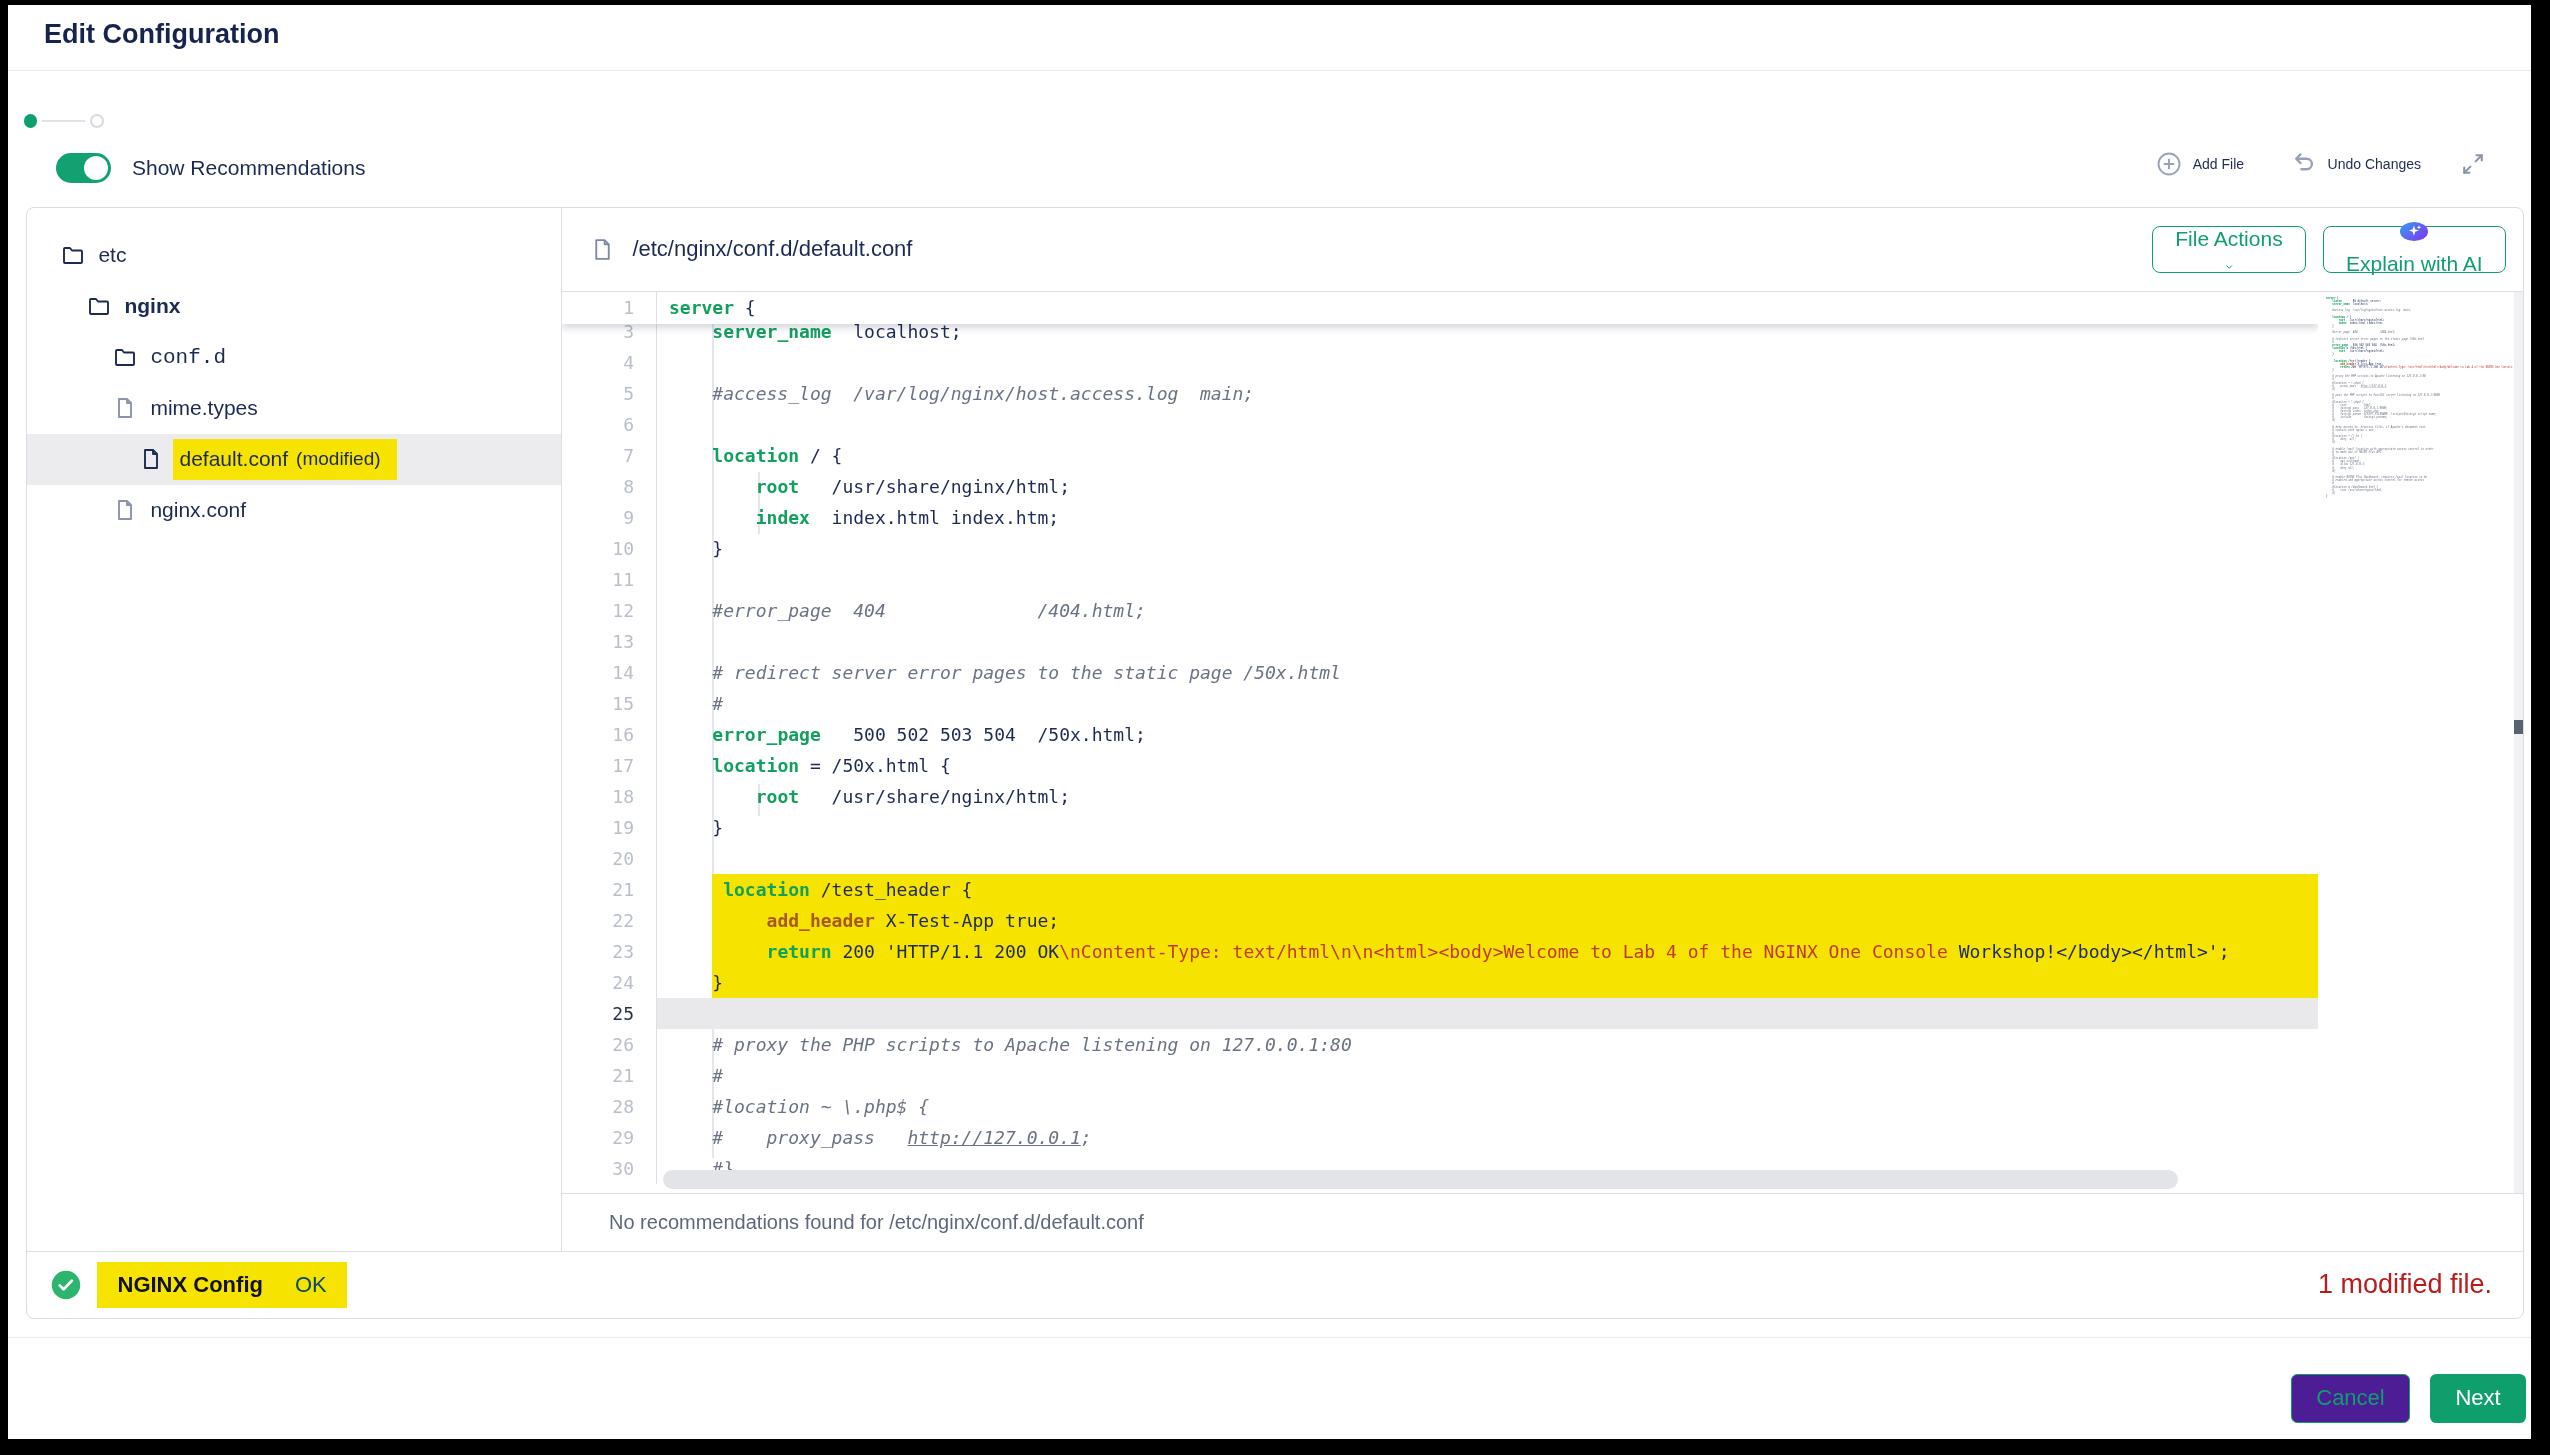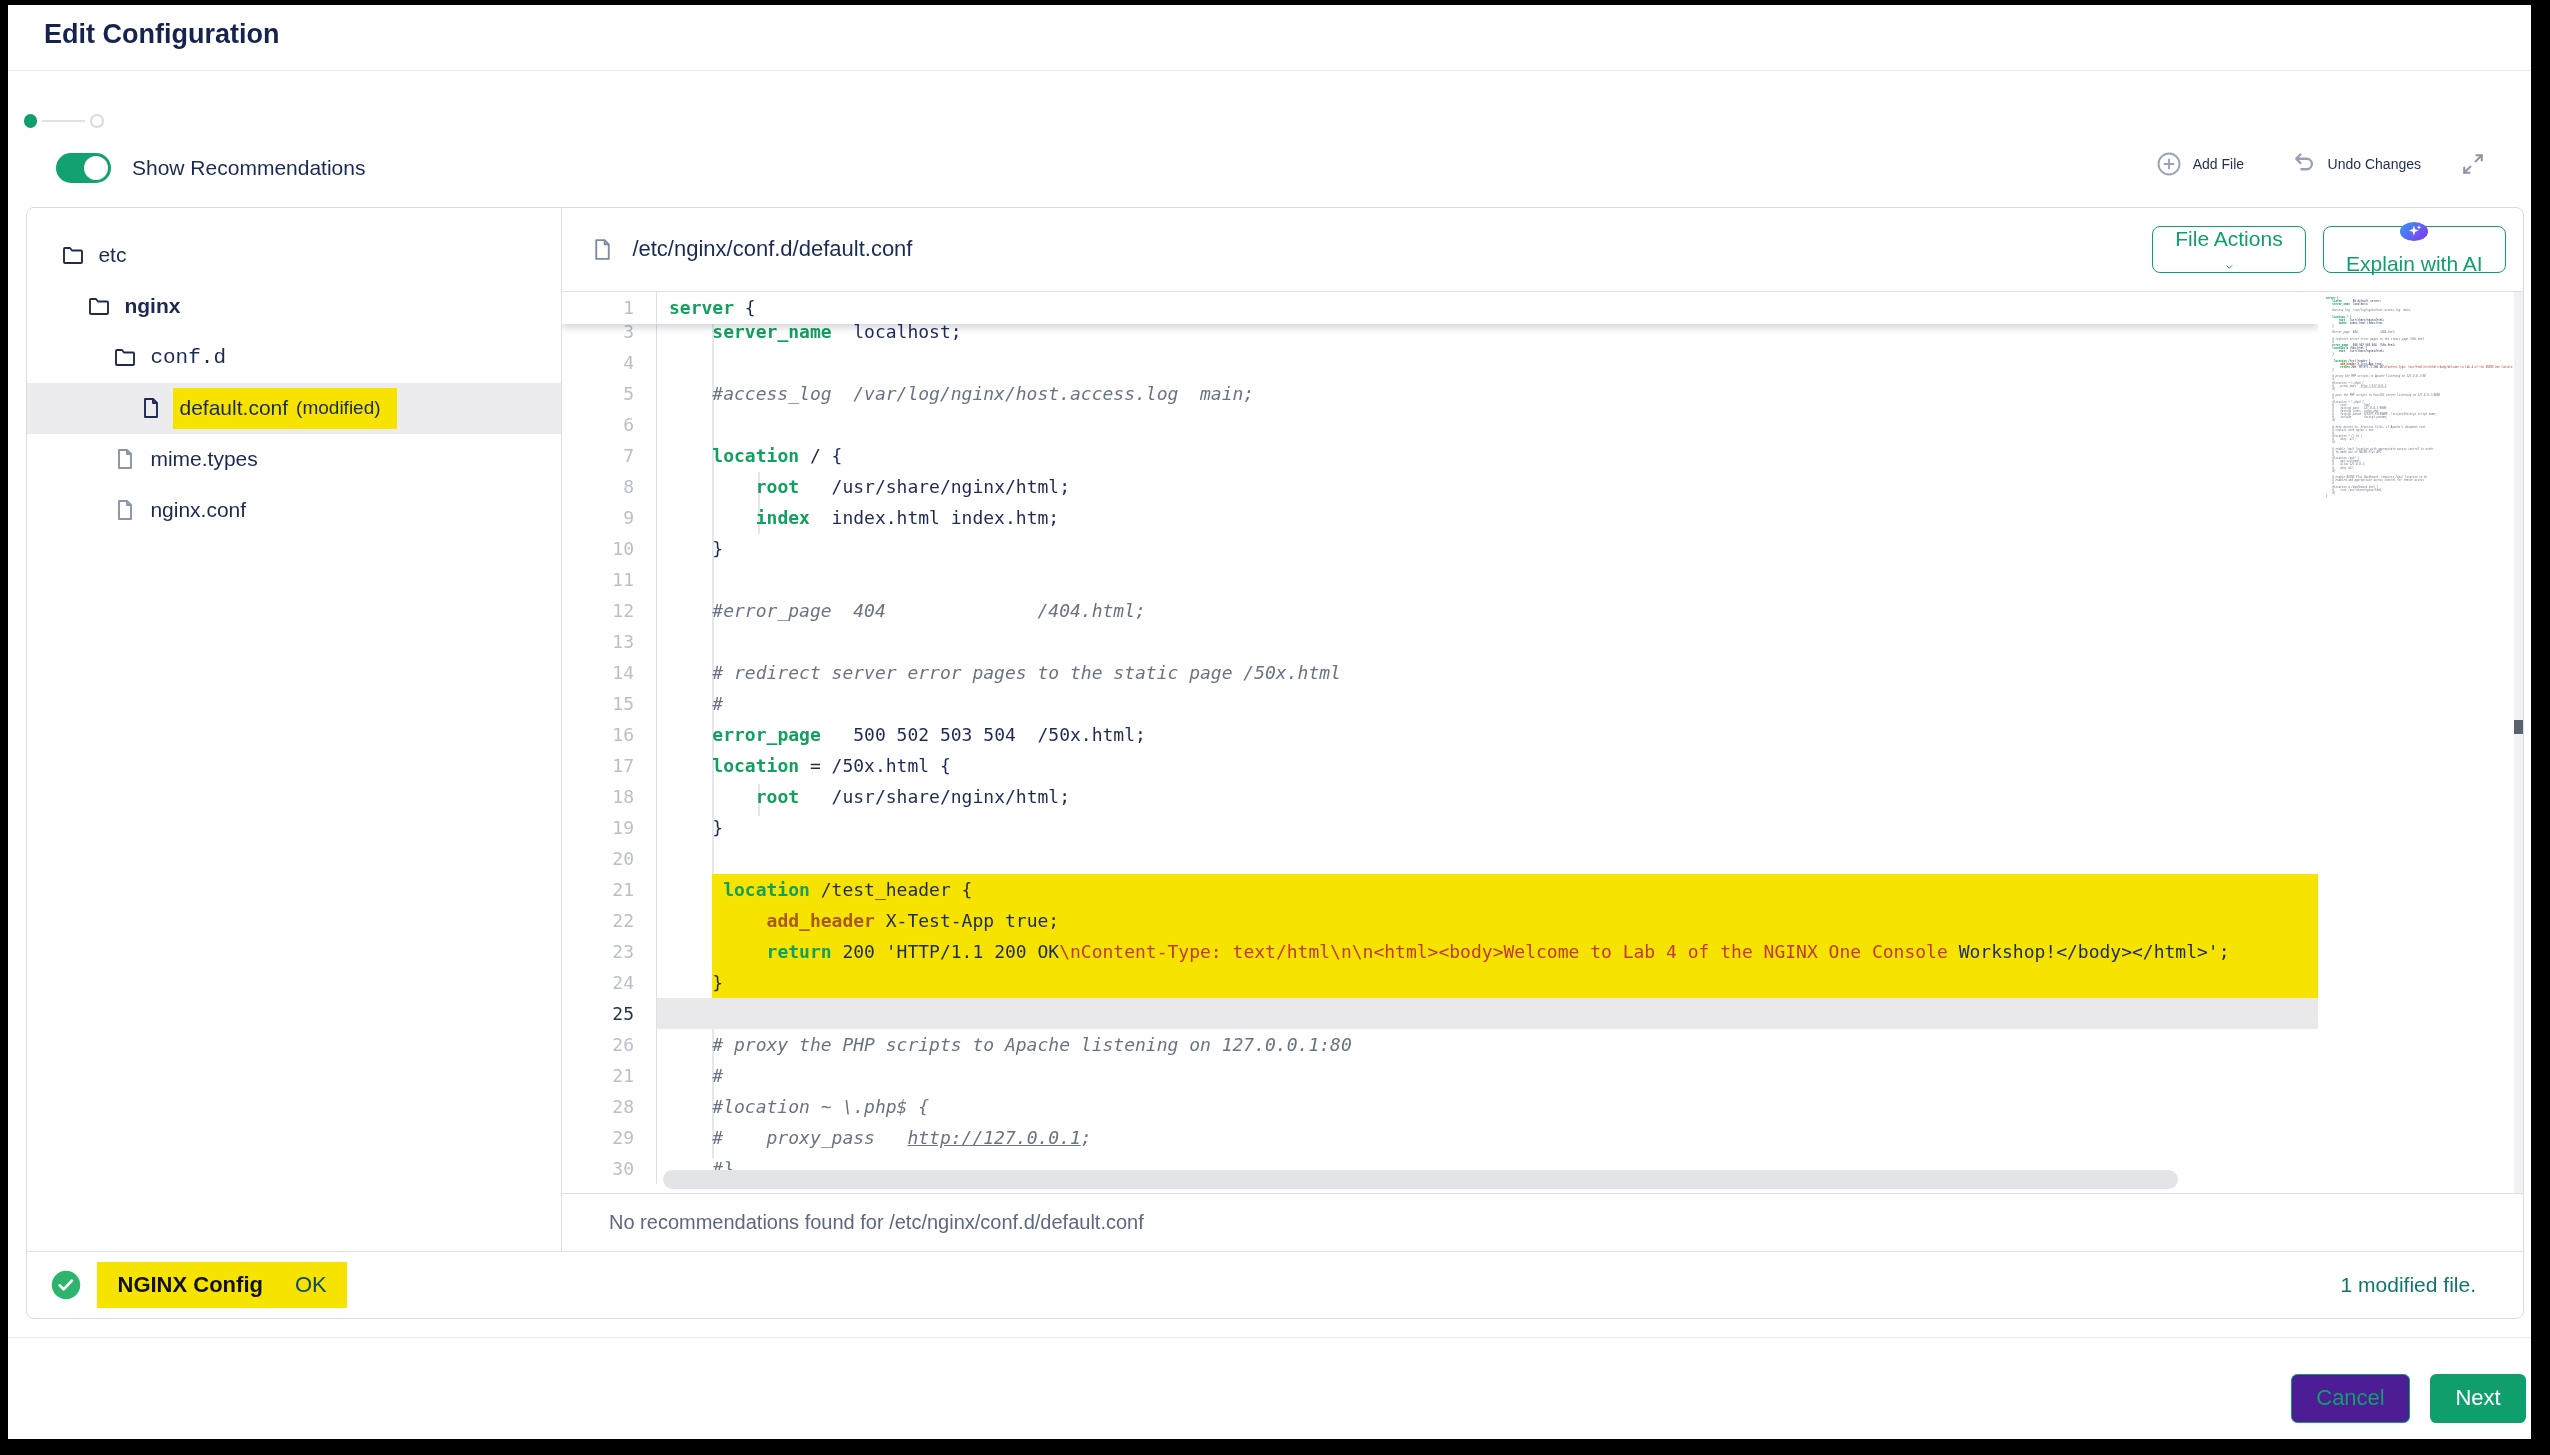--- a/index.html
+++ b/index.html
@@ -74,21 +74,21 @@
   .vthumb{position:absolute;left:0;top:428px;width:12px;height:14px;background:#59626f;}
 
   
   .recs{position:absolute;left:535px;top:985px;right:0;height:58px;border-top:1.6px solid #dcdfe5;box-sizing:border-box;display:flex;align-items:center;padding-left:47px;font-size:20px;color:#5d6880;}
 
   
   .statusbar{position:absolute;left:0;top:1043px;right:0;bottom:0;border-top:1.6px solid #dcdfe5;box-sizing:border-box;display:flex;align-items:center;}
   .status-badge{background:#f7e300;height:46px;display:flex;align-items:center;padding:0 20.5px;margin-left:16px;}
   .status-badge .lbl{font-weight:bold;color:#111;font-size:22px;}
   .status-badge .val{margin-left:32px;color:#0c4a6e;font-size:22px;}
-  .modified{margin-left:auto;margin-right:47px;font-size:21px;color:#0f766e;}
+  .modified{margin-left:auto;margin-right:31px;font-size:27px;color:#b91c1c;}
 
   
   .footer-divider{position:absolute;left:0;top:1332px;width:100%;height:1.6px;background:#e8eaef;}
   .btn{position:absolute;height:49px;border-radius:6.3px;font-size:22px;font-weight:500;display:flex;align-items:center;justify-content:center;cursor:pointer;box-sizing:border-box;font-family:"Liberation Sans",sans-serif;}
   .btn.cancel{left:2283px;top:1369px;width:119px;border:1.6px solid #0f9f6d;color:#0f9f6d;background:#4c1d95;}
   .btn.next{left:2422px;top:1369px;width:96px;background:#0f9f6d;color:#fff;border:none;}
 
   svg{display:block;}
 </style>
 </head>
@@ -153,36 +153,36 @@
             <path d="M3 19V6a1 1 0 0 1 1-1h5l2 2.5h9a1 1 0 0 1 1 1V19a1 1 0 0 1-1 1H4a1 1 0 0 1-1-1z"></path>
           </svg>
           <span>nginx</span>
         </div>
         <div class="tree-row" style="padding-left: 86px; font-family: Liberation Mono, monospace;">
           <svg class="t-icon" viewBox="0 0 24 24" fill="none" stroke="#1d2b50" stroke-width="1.9" stroke-linejoin="round">
             <path d="M3 19V6a1 1 0 0 1 1-1h5l2 2.5h9a1 1 0 0 1 1 1V19a1 1 0 0 1-1 1H4a1 1 0 0 1-1-1z"></path>
           </svg>
           <span>conf.d</span>
         </div>
+        <div class="tree-row" style="padding-left: 86px;">
+          <svg class="t-icon" viewBox="0 0 24 24" fill="none" stroke="#8a94aa" stroke-width="1.9" stroke-linejoin="round">
+            <path d="M6 3h8l4 4v14H6z"></path>
+            <path d="M14 3v4h4"></path>
+          </svg>
+          <span>mime.types</span>
+        </div>
         <div class="tree-row selected" style="padding-left: 112px;">
           <svg class="t-icon" viewBox="0 0 24 24" fill="none" stroke="#1d2b50" stroke-width="1.9" stroke-linejoin="round">
             <path d="M6 3h8l4 4v14H6z"></path>
             <path d="M14 3v4h4"></path>
           </svg>
           <span class="tree-badge">
             <span>default.conf</span>
             <span class="t-suffix">(modified)</span>
           </span>
-        </div>
-        <div class="tree-row" style="padding-left: 86px;">
-          <svg class="t-icon" viewBox="0 0 24 24" fill="none" stroke="#8a94aa" stroke-width="1.9" stroke-linejoin="round">
-            <path d="M6 3h8l4 4v14H6z"></path>
-            <path d="M14 3v4h4"></path>
-          </svg>
-          <span>mime.types</span>
         </div>
         <div class="tree-row" style="padding-left: 86px;">
           <svg class="t-icon" viewBox="0 0 24 24" fill="none" stroke="#8a94aa" stroke-width="1.9" stroke-linejoin="round">
             <path d="M6 3h8l4 4v14H6z"></path>
             <path d="M14 3v4h4"></path>
           </svg>
           <span>nginx.conf</span>
         </div>
       </div>
 

